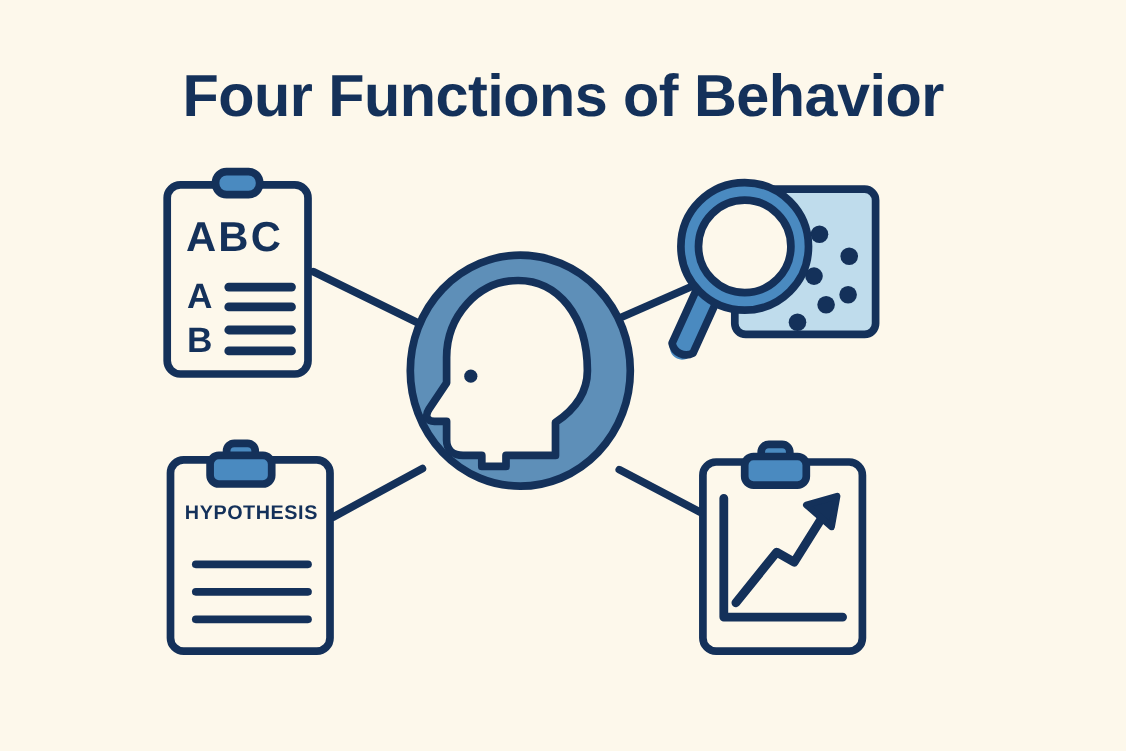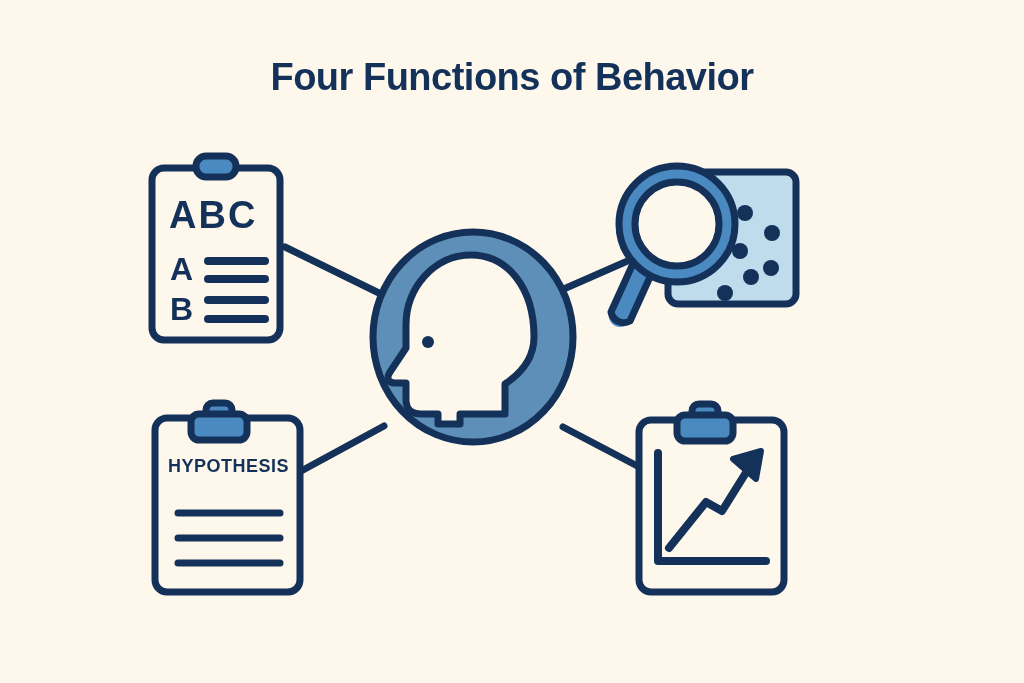--- a/index.html
+++ b/index.html
@@ -13,21 +13,21 @@
     position:relative;
     width:1024px; height:683px;
     background:#FDF8EB;
   }
   #title {
     position:absolute;
     left:0; top:56px;
     width:1024px;
     text-align:center;
     font-family:"Liberation Sans", sans-serif;
-    font-size:38px;
+    font-size:54px;
     font-weight:bold;
     letter-spacing:-0.5px;
     color:#14315A;
     white-space:nowrap;
   }
   #diagram {
     position:absolute;
     left:0; top:0;
     width:1024px; height:629px;
   }

